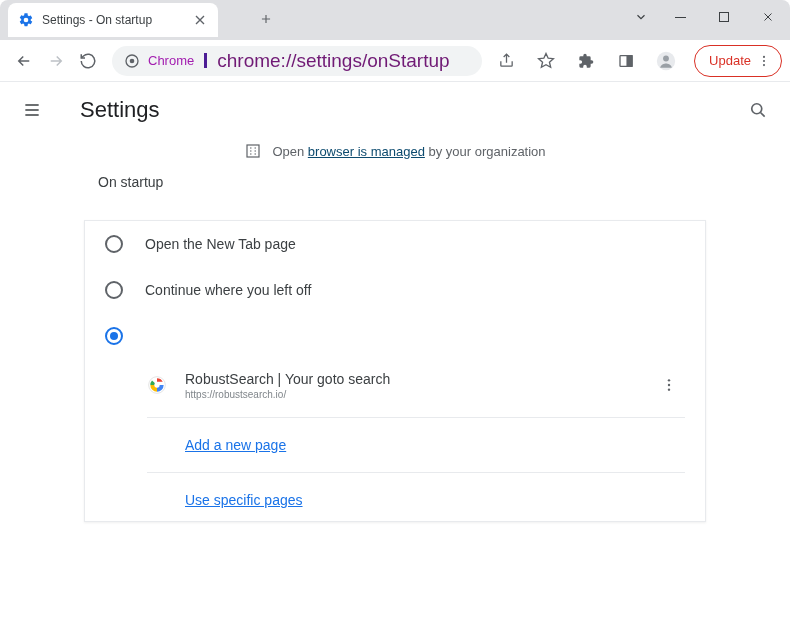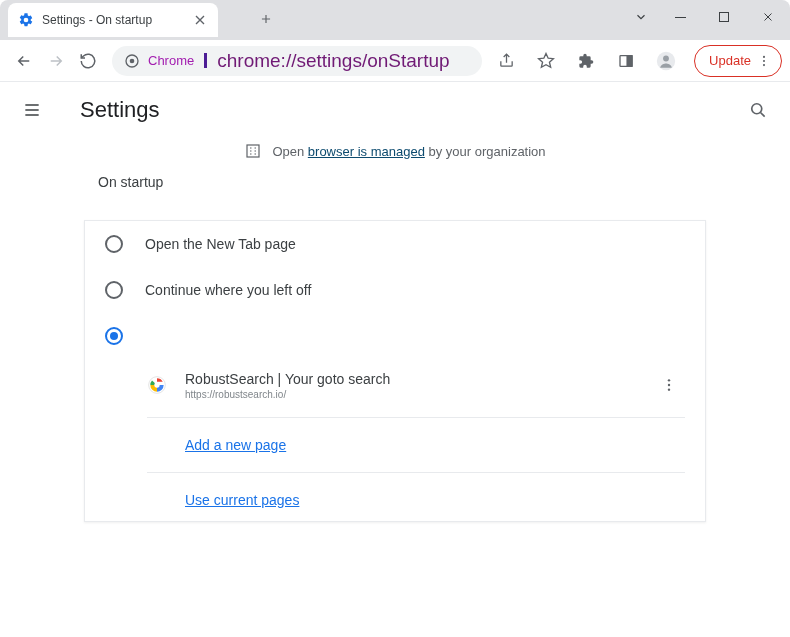--- a/index.html
+++ b/index.html
@@ -222,15 +222,15 @@
           <svg width="16" height="16" viewBox="0 0 24 24" fill="currentColor">
             <circle cx="12" cy="5" r="1.8"></circle>
             <circle cx="12" cy="12" r="1.8"></circle>
             <circle cx="12" cy="19" r="1.8"></circle>
           </svg>
         </div>
     </div>
     <div class="divider"></div>
     <div class="link-row"><a>Add a new page</a></div>
     <div class="divider"></div>
-    <div class="link-row"><a>Use current pages</a></div>
+    <div class="link-row"><a>Use specific pages</a></div>
   </div>
 </div>
 
 </body></html>

